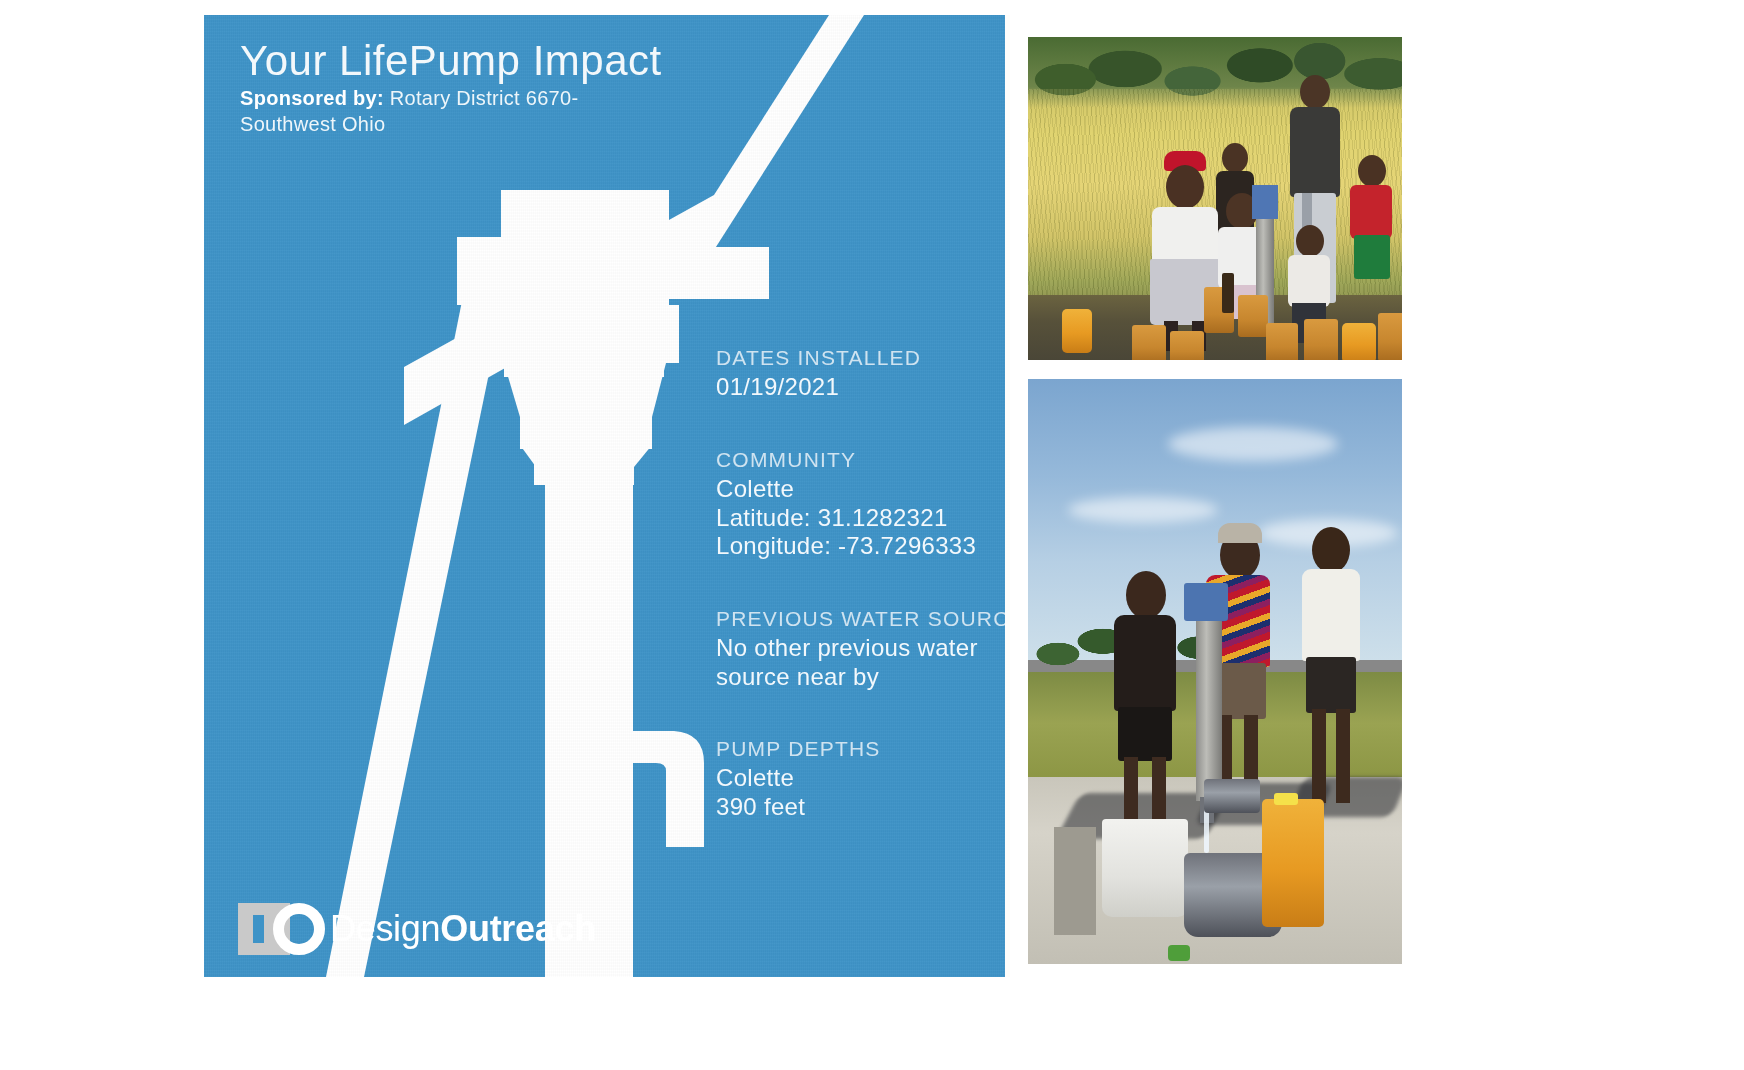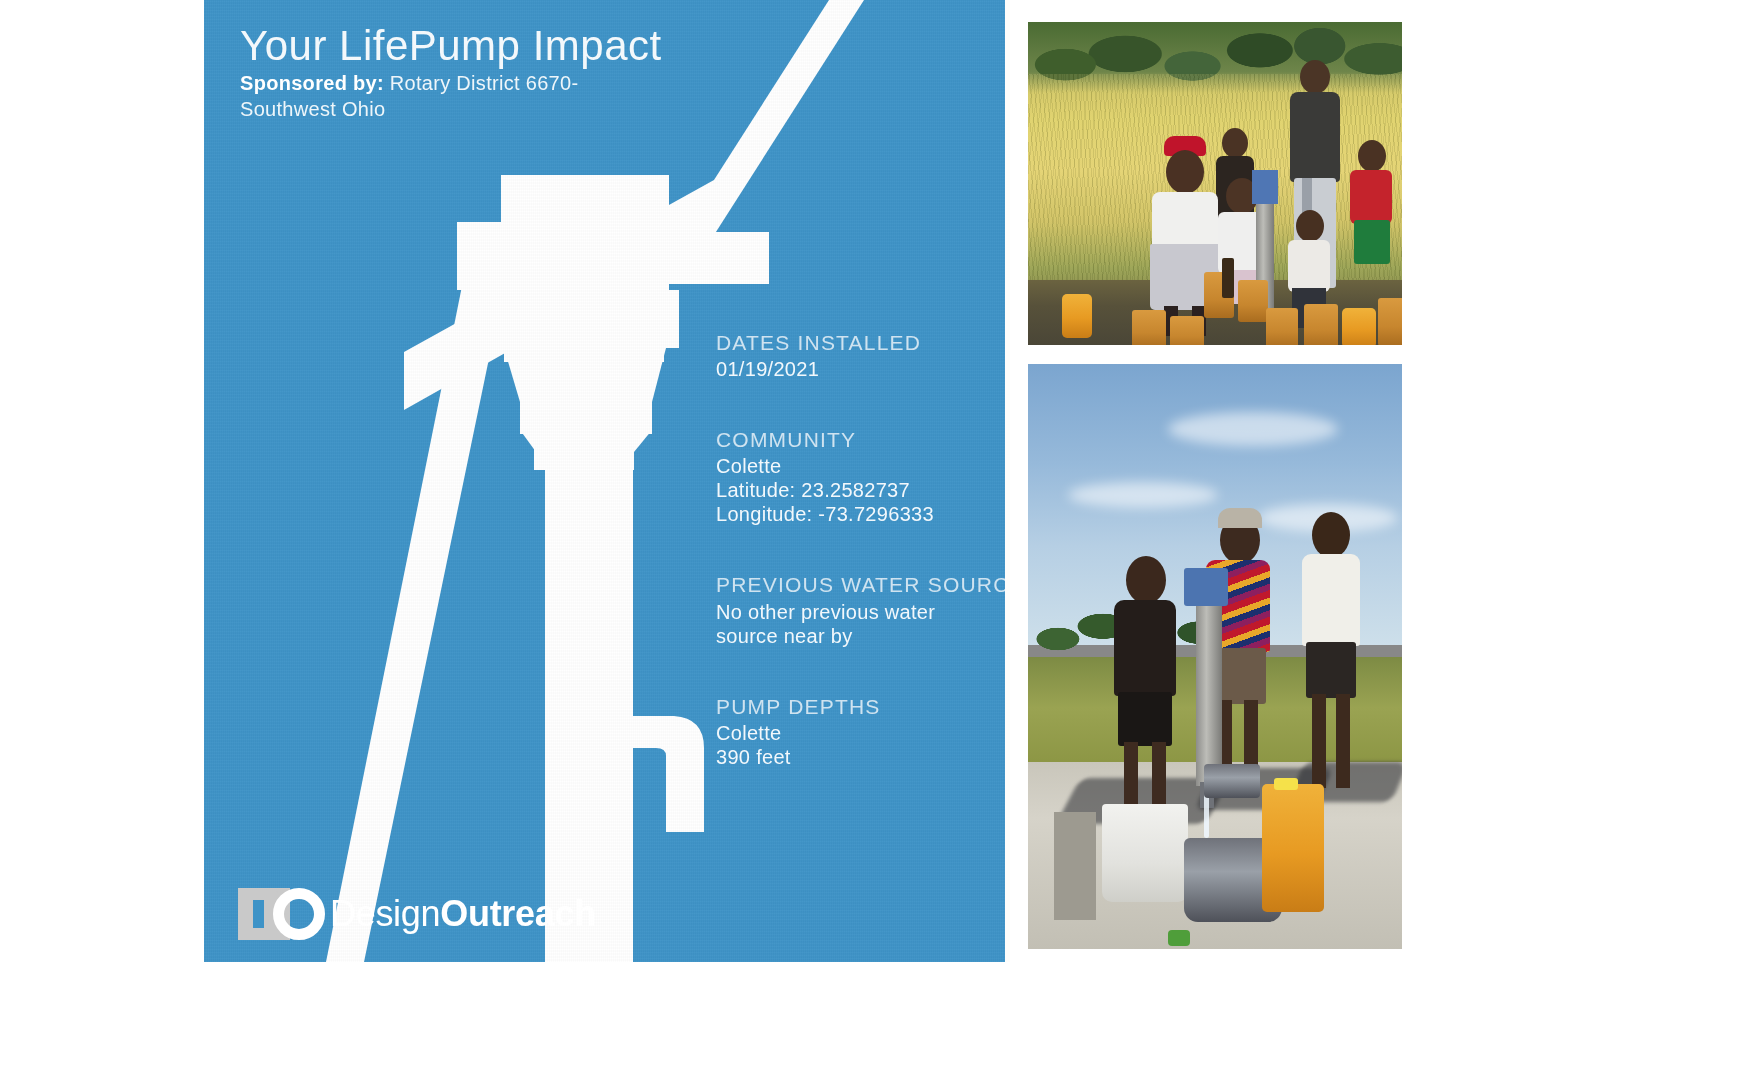--- a/index.html
+++ b/index.html
@@ -11,21 +11,21 @@
   }
   .page {
     position: relative;
     width: 1744px; height: 1070px;
     background: #ffffff;
   }
 
   
   .sheet {
     position: absolute;
-    left: 204px; top: 0px;
+    left: 204px; top: 15px;
     width: 1203px; height: 962px;
     background: #fdfdfb;
   }
 
   
   .blue-panel {
     position: absolute;
     left: 0px; top: 0px;
     width: 801px; height: 962px;
     background: #3e93c7;
@@ -88,21 +88,21 @@
   .field-label {
     font-size: 21px;
     font-weight: 300;
     letter-spacing: 1.2px;
     color: #cfe3f0;
     line-height: 1.2;
     margin-bottom: 3px;
     white-space: nowrap;
   }
   .field-value {
-    font-size: 20px;
+    font-size: 24px;
     font-weight: 300;
     letter-spacing: 0.3px;
     color: #f2f8fc;
     line-height: 1.15;
   }
   .field-value div { margin-bottom: 1px; }
 
   
   .logo {
     position: absolute;
@@ -309,21 +309,21 @@
           <div class="field-label">DATES INSTALLED</div>
           <div class="field-value">
             <div>01/19/2021</div>
           </div>
         </div>
 
         <div class="field">
           <div class="field-label">COMMUNITY</div>
           <div class="field-value">
             <div>Colette</div>
-            <div>Latitude: 23.2582737</div>
+            <div>Latitude: 31.1282321</div>
             <div>Longitude: -73.7296333</div>
           </div>
         </div>
 
         <div class="field">
           <div class="field-label">PREVIOUS WATER SOURCE</div>
           <div class="field-value">
             <div>No other previous water</div>
             <div>source near by</div>
           </div>

